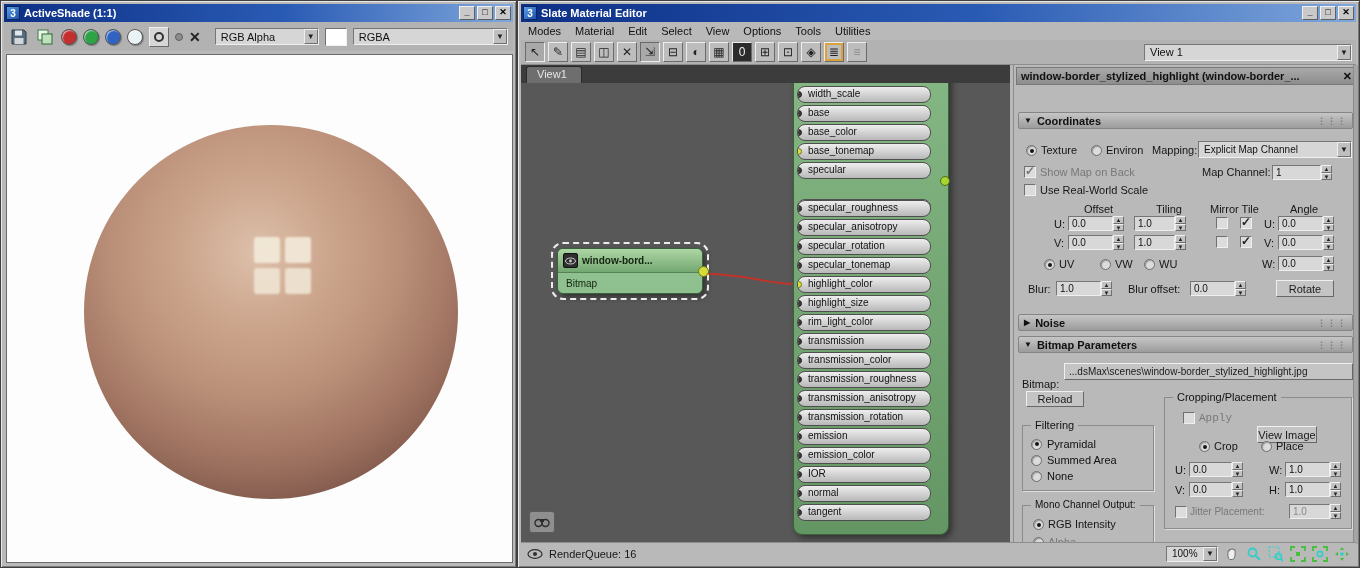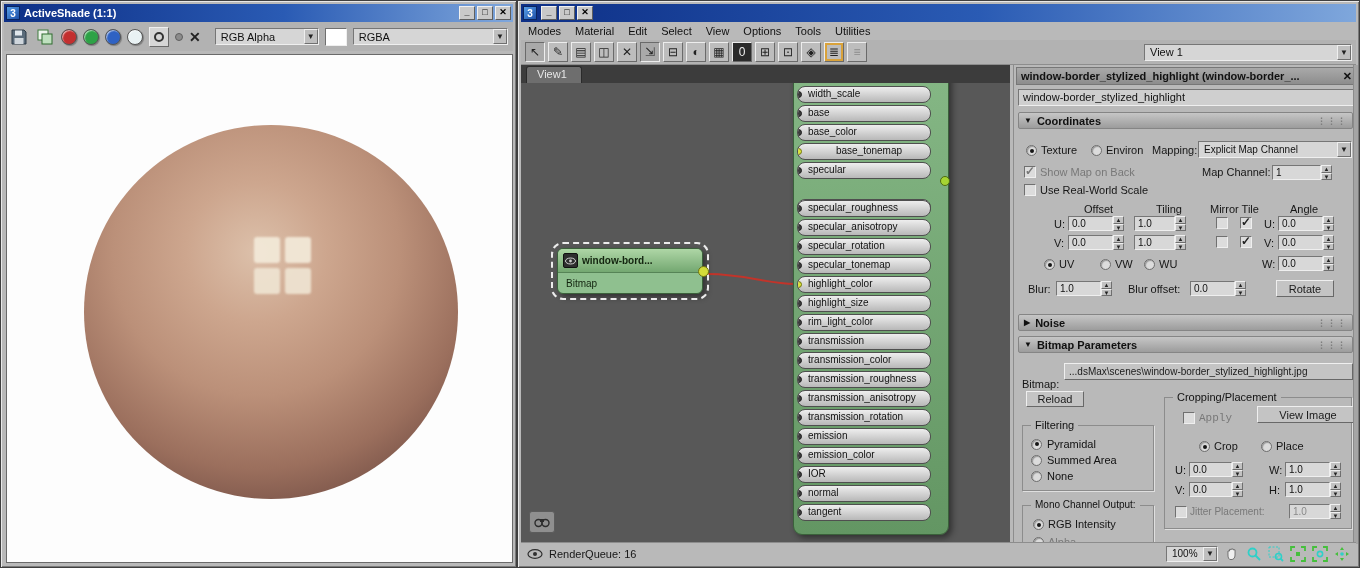--- a/index.html
+++ b/index.html
@@ -102,20 +102,21 @@
         <span style="background:#efe4d2;border-radius:3px;"></span>
         <span style="background:#efe4d2;border-radius:3px;"></span>
       </div>
     </div>
   </div>
 </div>
 
 <div class="win" id="sl-win" style="left:517px;top:0;width:843px;height:568px;">
   <div class="titlebar">
     <span class="appicon">3</span>
+    <span class="ttext">Slate Material Editor</span>
     <span class="wbtns">
       <span class="wbtn">_</span>
       <span class="wbtn">□</span>
       <span class="wbtn">✕</span>
     </span>
   </div>
 
   <div id="menubar" style="position:absolute;left:3px;right:3px;top:21px;height:18px;background:#b9b9b9;display:flex;align-items:center;">
       <span class="mitem">Modes</span>
       <span class="mitem">Material</span>
@@ -162,21 +163,21 @@
         <svg width="489" height="461" style="position:absolute;left:0;top:0;pointer-events:none;">
           <path d="M 272,-8 C 322,28 394,58 424,98" stroke="#c2342a" stroke-width="2" fill="none"></path>
           <path d="M 187,191 C 224,191 246,201 274,201" stroke="#c2342a" stroke-width="2" fill="none"></path>
         </svg>
 
         <div style="position:absolute;left:272px;top:-28px;width:156px;height:480px;background:linear-gradient(#86b886,#639663);border:1px solid #3a613a;border-radius:9px;box-shadow:3px 3px 6px rgba(0,0,0,.45);"></div>
         <div id="param-stack" style="position:absolute;left:0;top:0;width:489px;height:461px;">
             <div class="prow" style="top: 3px;"><span class="sock"></span><span>width_scale</span></div>
             <div class="prow" style="top: 22px;"><span class="sock"></span><span>base</span></div>
             <div class="prow" style="top: 41px;"><span class="sock"></span><span>base_color</span></div>
-            <div class="prow conn" style="top: 60px; text-align: center;"><span class="sock"></span><span>base_tonemap</span></div>
+            <div class="prow conn" style="top: 60px;"><span class="sock"></span><span>base_tonemap</span></div>
             <div class="prow" style="top: 79px;"><span class="sock"></span><span>specular</span></div>
             <div class="prow" style="top: 98px; margin-top: 18px;"><span class="sock"></span><span>specular_color</span></div>
             <div class="prow" style="top: 117px;"><span class="sock"></span><span>specular_roughness</span></div>
             <div class="prow" style="top: 136px;"><span class="sock"></span><span>specular_anisotropy</span></div>
             <div class="prow" style="top: 155px;"><span class="sock"></span><span>specular_rotation</span></div>
             <div class="prow" style="top: 174px;"><span class="sock"></span><span>specular_tonemap</span></div>
             <div class="prow conn" style="top: 193px;"><span class="sock"></span><span>highlight_color</span></div>
             <div class="prow" style="top: 212px;"><span class="sock"></span><span>highlight_size</span></div>
             <div class="prow" style="top: 231px;"><span class="sock"></span><span>rim_light_color</span></div>
             <div class="prow" style="top: 250px;"><span class="sock"></span><span>transmission</span></div>
@@ -216,23 +217,20 @@
             </svg>
         </span>
       </div>
     </div>
 
     <div id="param-panel" style="position:absolute;left:492px;top:0;width:345px;height:479px;background:#b9b9b9;overflow:hidden;border-left:1px solid #8d8d8d;">
       <div style="position:absolute;left:2px;top:2px;width:341px;height:18px;background:linear-gradient(#a9a9a9,#8d8d8d);border:1px solid #777;display:flex;align-items:center;padding:0 4px;">
         <span style="font-weight:bold;font-size:11px;flex:1;white-space:nowrap;overflow:hidden;">window-border_stylized_highlight (window-border_...</span>
         <span style="font-weight:bold;font-size:11px;">✕</span>
       </div>
-      <div style="position:absolute;left:4px;top:24px;width:337px;height:17px;background:#cfcfcf;border:1px solid;border-color:#767676 #efefef #efefef #767676;padding:1px 4px;font-size:11px;white-space:nowrap;overflow:hidden;">
-        <span>window-border_stylized_highlight</span>
-      </div>
 
       <div class="roll" style="left:4px;top:47px;width:335px;">
         <span class="arr">▼</span>
         <span>Coordinates</span>
         <span class="grip">⋮⋮⋮</span>
       </div>
 
       <span class="rd sel" style="left:12px;top:80px;"></span>
       <span class="lbl" style="left:27px;top:79px;">Texture</span>
       <span class="rd" style="left:77px;top:80px;"></span>
@@ -365,21 +363,21 @@
         <span style="font-size:10px;white-space:nowrap;">...dsMax\scenes\window-border_stylized_highlight.jpg</span>
       </span>
       <span class="btn" style="left:12px;top:326px;width:58px;height:16px;">
         <span>Reload</span>
       </span>
 
       <div class="grp" style="left:150px;top:332px;width:188px;height:132px;">
         <span class="gtitle">Cropping/Placement</span>
         <span class="cb" style="left:18px;top:14px;"></span>
         <span class="lbl dim" style="left:34px;top:14px;font-family:Liberation Mono, monospace;">Apply</span>
-        <span class="btn" style="left:92px;top:8px;width:102px;height:17px;">
+        <span class="btn" style="left:92px;top:28px;width:60px;height:17px;">
           <span>View Image</span>
         </span>
         <span class="rd sel" style="left:34px;top:43px;"></span>
         <span class="lbl" style="left:49px;top:42px;">Crop</span>
         <span class="rd" style="left:96px;top:43px;"></span>
         <span class="lbl" style="left:111px;top:42px;">Place</span>
         <span class="lbl" style="left:10px;top:66px;">U:</span>
         <span class="spin" style="left:24px;top:64px;width:54px;">
           <span class="sval">0.0</span>
           <span class="sarr">

